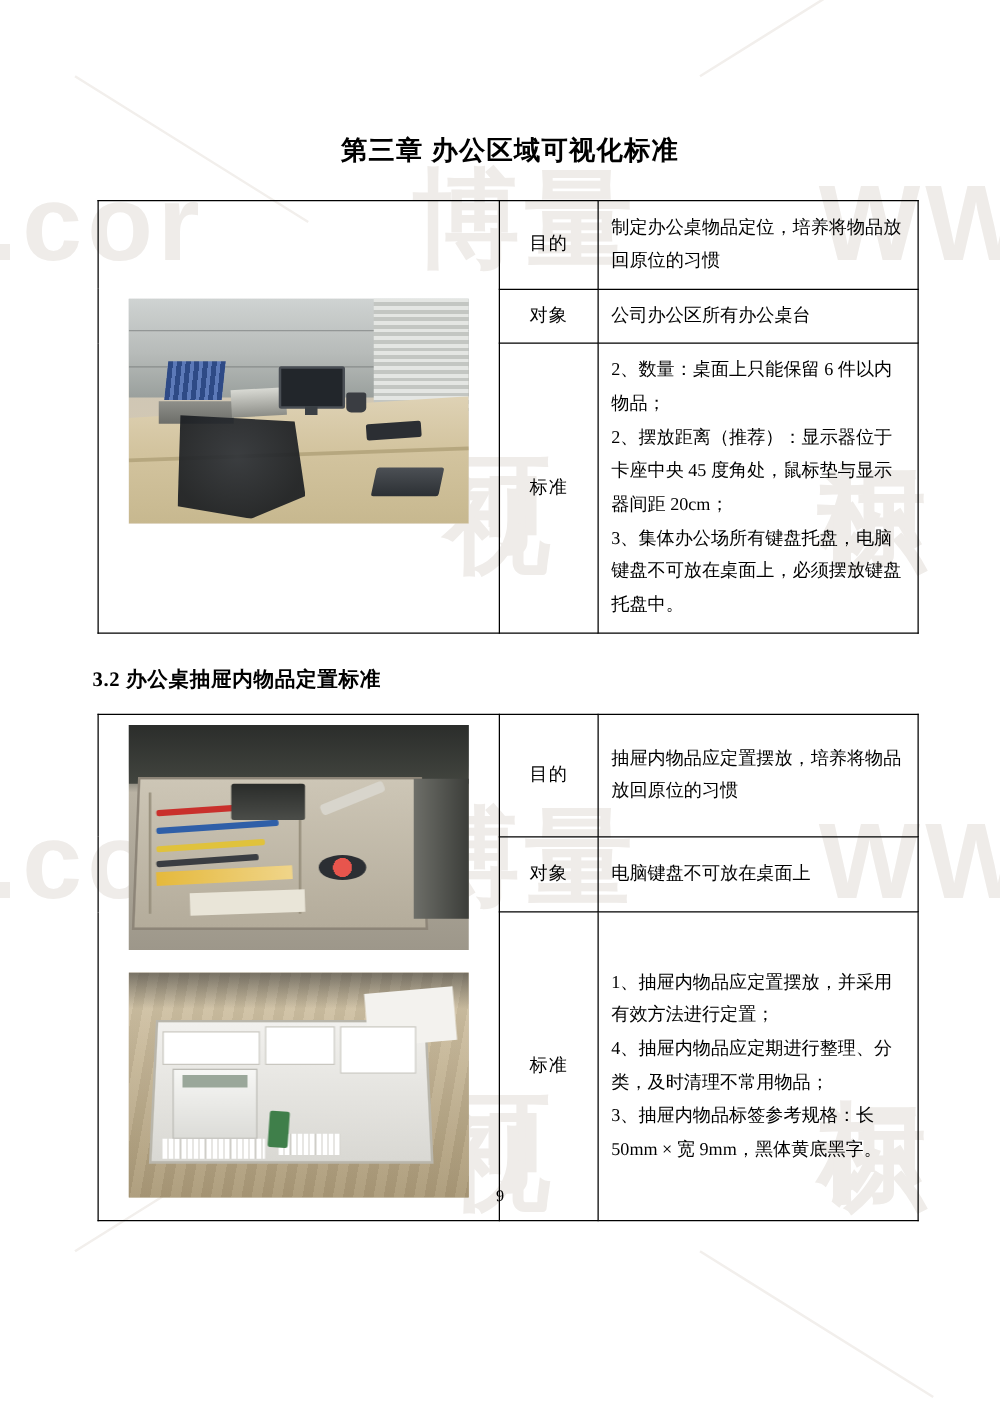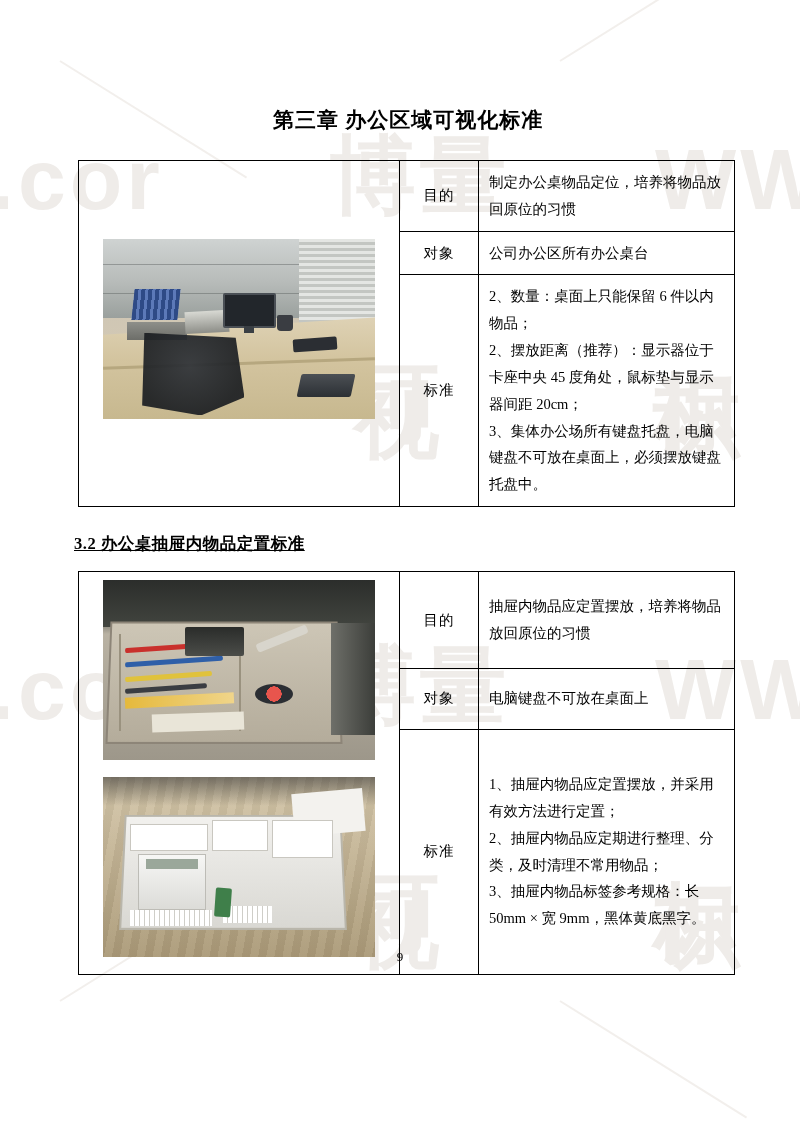--- a/index.html
+++ b/index.html
@@ -323,21 +323,21 @@
       <td class="label-cell">标准</td>
       <td class="value-cell">
         <p>2、数量：桌面上只能保留 6 件以内物品；</p>
         <p>2、摆放距离（推荐）：显示器位于卡座中央 45 度角处，鼠标垫与显示器间距 20cm；</p>
         <p>3、集体办公场所有键盘托盘，电脑键盘不可放在桌面上，必须摆放键盘托盘中。</p>
       </td>
     </tr>
   </tbody>
     </table>
 
-  <h2 class="section-heading" style="margin-top:26px;text-decoration:underline;">3.2 办公桌抽屉内物品定置标准</h2>
+  <h2 class="section-heading" style="margin-top:26px;">3.2 办公桌抽屉内物品定置标准</h2>
 
   <table class="std-table">
     <tbody>
         <tr>
       <td class="img-cell" rowspan="3">
         <div class="photo p2">
           <div class="dark-top"></div>
           <div class="drawer"></div>
           <div class="side"></div>
           <div class="pen" style="left:8%; top:36%; width:34%; background:#c9302c;"></div>
@@ -370,21 +370,21 @@
       <td class="value-cell">抽屉内物品应定置摆放，培养将物品放回原位的习惯</td>
     </tr>
     <tr>
       <td class="label-cell">对象</td>
       <td class="value-cell">电脑键盘不可放在桌面上</td>
     </tr>
     <tr>
       <td class="label-cell">标准</td>
       <td class="value-cell">
         <p>1、抽屉内物品应定置摆放，并采用有效方法进行定置；</p>
-        <p>2、抽屉内物品应定期进行整理、分类，及时清理不常用物品；</p>
+        <p>4、抽屉内物品应定期进行整理、分类，及时清理不常用物品；</p>
         <p>3、抽屉内物品标签参考规格：长 50mm × 宽 9mm，黑体黄底黑字。</p>
       </td>
     </tr>
   </tbody>
     </table>
 
   <div class="page-number">9</div>
 </div>
 
 </body></html>

